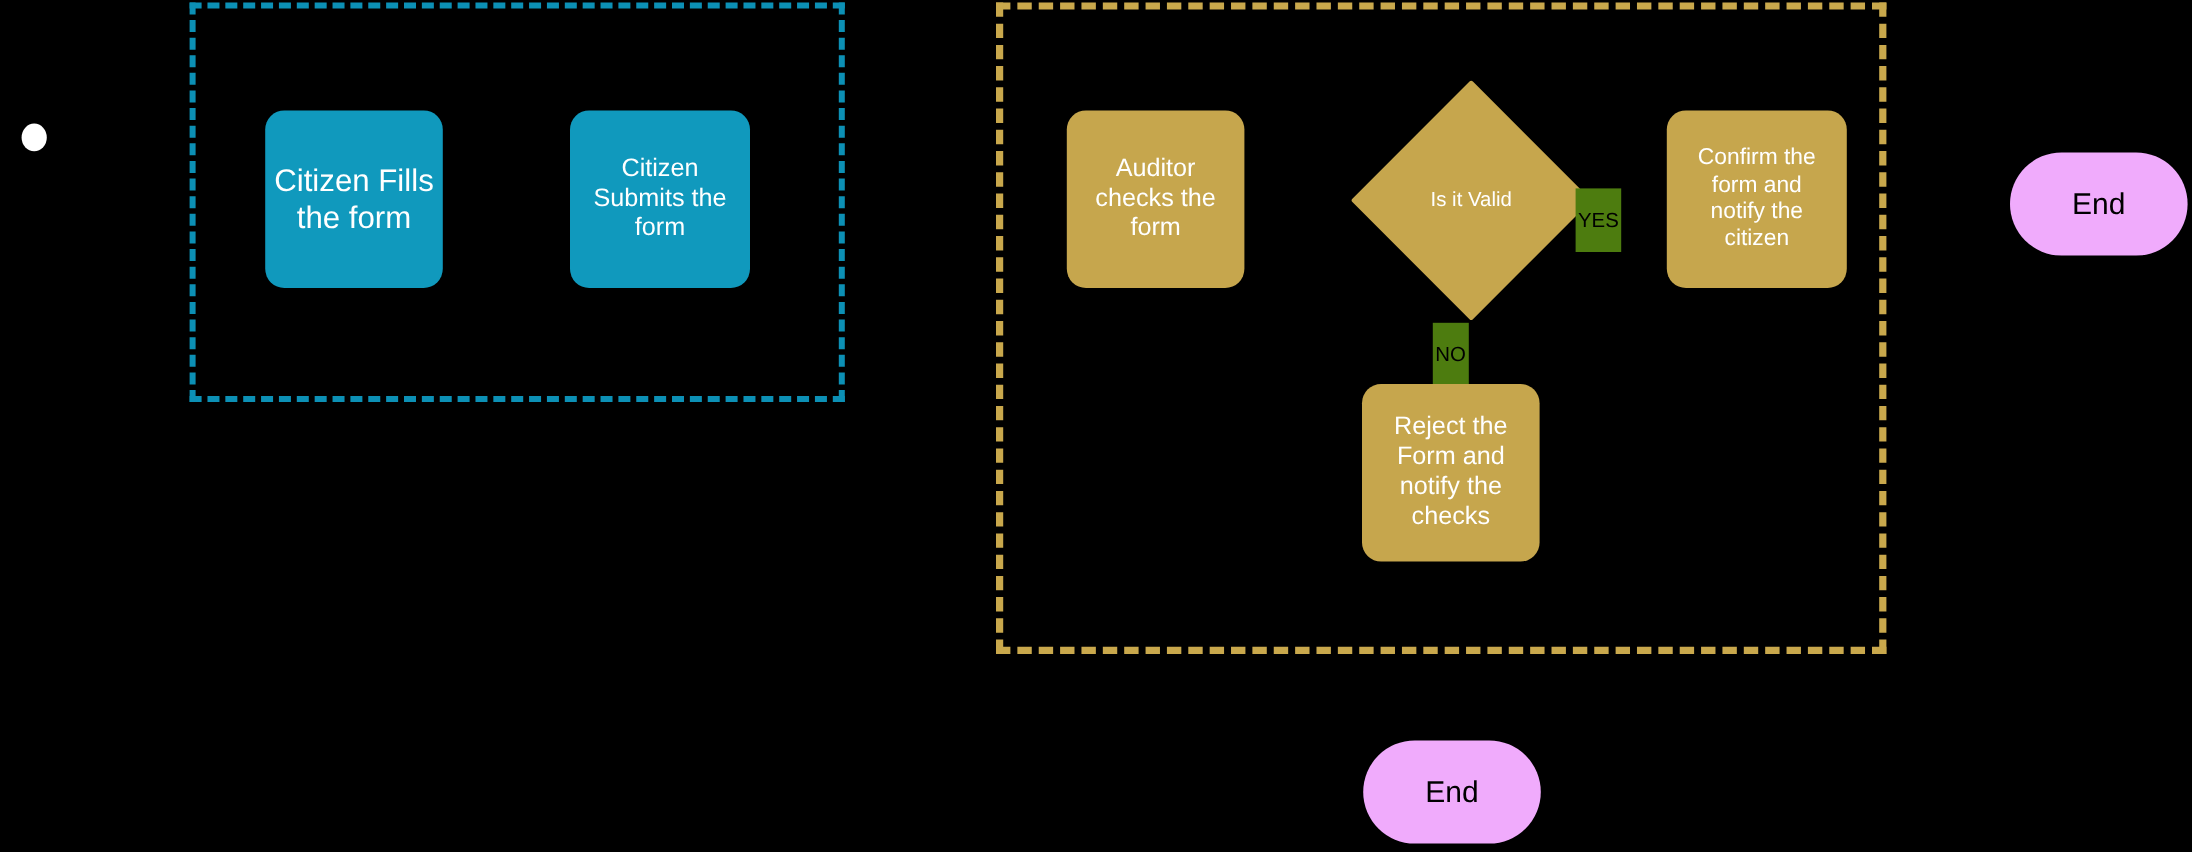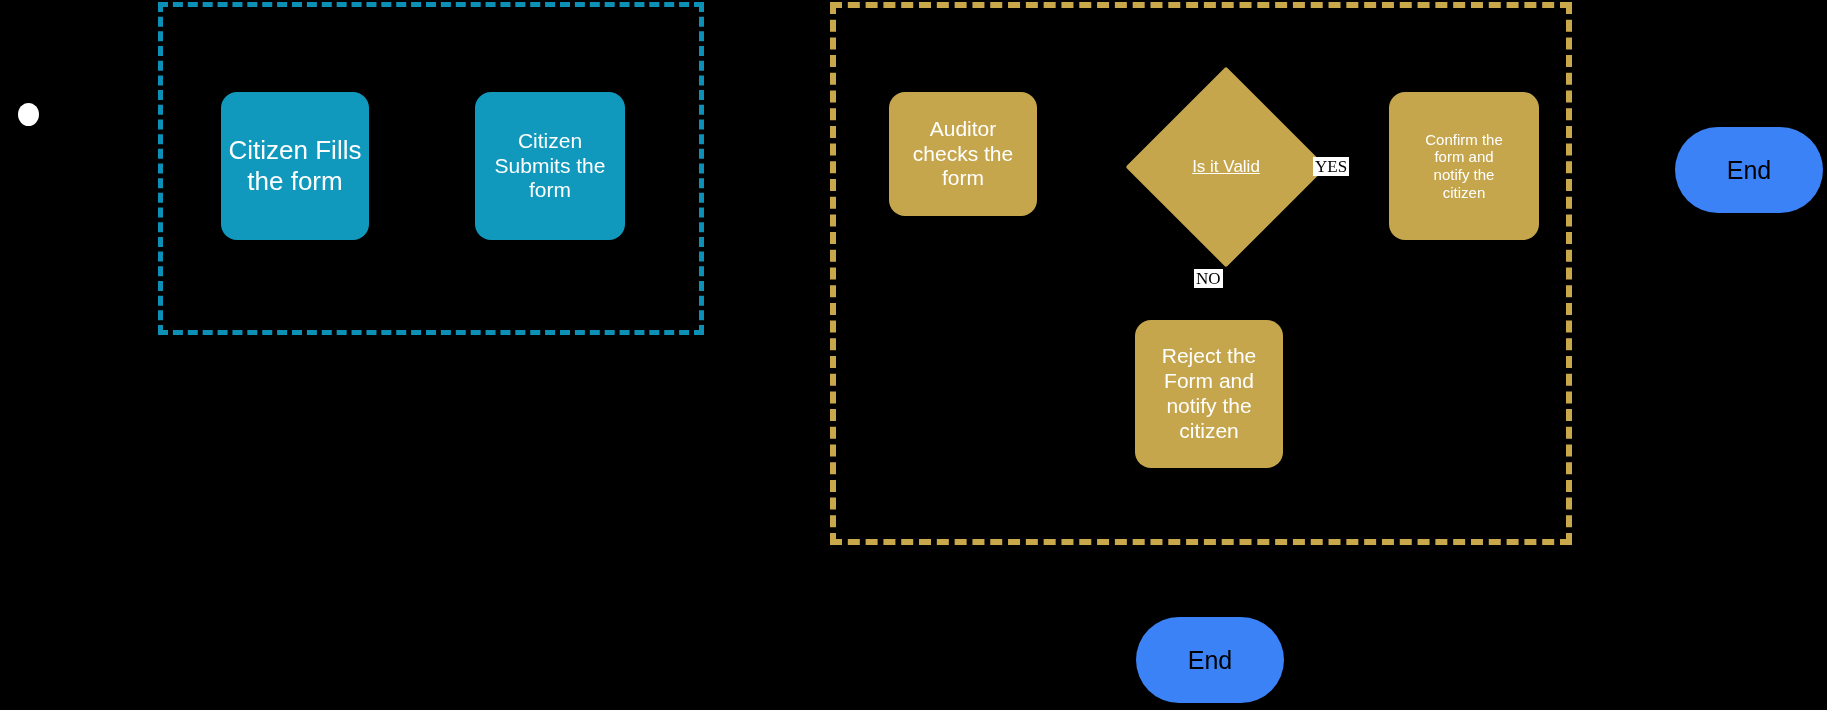--- a/index.html
+++ b/index.html
@@ -68,50 +68,48 @@
     background: #C6A64D;
     transform: rotate(45deg);
     border-radius: 2px;
   }
   .decision .decision-label {
     position: relative;
     z-index: 2;
     color: #FFFFFF;
     font-size: 17px;
     white-space: nowrap;
-    text-decoration: underline;
   }
 
   
   .start-dot {
     position: absolute;
     background: #FFFFFF;
     border-radius: 50%;
   }
   .terminator {
     position: absolute;
-    background: #3b82f6;
+    background: #f0abfc;
     border-radius: 999px;
     display: flex;
     align-items: center;
     justify-content: center;
     color: #000000;
     font-size: 25px;
   }
 
   
   .edge-label {
     position: absolute;
-    background: #ffffff;
+    background: #4d7c0f;
     color: #000000;
     font-size: 17px;
     line-height: 1.0;
-    padding: 1px 2px;
+    padding: 18px 2px;
     white-space: nowrap;
-    font-family: Liberation Serif, serif;
   }
 </style>
 </head>
 <body>
 
 <div id="canvas">
 
   <div class="start-dot" style="left:18px; top:103px; width:21px; height:23px;"></div>
 
   <div class="lane lane-citizen" style="left:158px; top:2px; width:546px; height:333px;"></div>
@@ -122,47 +120,47 @@
   </div>
 
   <div class="node node-rounded node-citizen" style="left:475px; top:92px; width:150px; height:148px; font-size:21px;">
     <span class="node-label">Citizen
 Submits the
 form</span>
   </div>
 
   <div class="lane lane-auditor" style="left:830px; top:2px; width:742px; height:543px;"></div>
 
-  <div class="node node-rounded node-auditor" style="left:889px; top:92px; width:148px; height:124px; font-size:21px;">
+  <div class="node node-rounded node-auditor" style="left:889px; top:92px; width:148px; height:148px; font-size:21px;">
     <span class="node-label">Auditor
 checks the
 form</span>
   </div>
 
   <div class="decision" style="left:1155px; top:96px; width:142px; height:142px;">
     <div class="diamond-shape"></div>
     <span class="decision-label">Is it Valid</span>
   </div>
 
   <div class="edge-label" style="left:1313px; top:157px;">YES</div>
 
   <div class="edge-label" style="left:1194px; top:269px;text-align:center;">NO</div>
 
-  <div class="node node-rounded node-auditor" style="left:1389px; top:92px; width:150px; height:148px; font-size:15px;">
+  <div class="node node-rounded node-auditor" style="left:1389px; top:92px; width:150px; height:148px; font-size:19px;">
     <span class="node-label">Confirm the
 form and
 notify the
 citizen</span>
   </div>
 
   <div class="node node-rounded node-auditor" style="left:1135px; top:320px; width:148px; height:148px; font-size:21px;">
     <span class="node-label">Reject the
 Form and
 notify the
-citizen</span>
+checks</span>
   </div>
 
   <div class="terminator" style="left:1675px; top:127px; width:148px; height:86px;">
     <span>End</span>
   </div>
 
   <div class="terminator" style="left:1136px; top:617px; width:148px; height:86px;">
     <span>End</span>
   </div>
 

